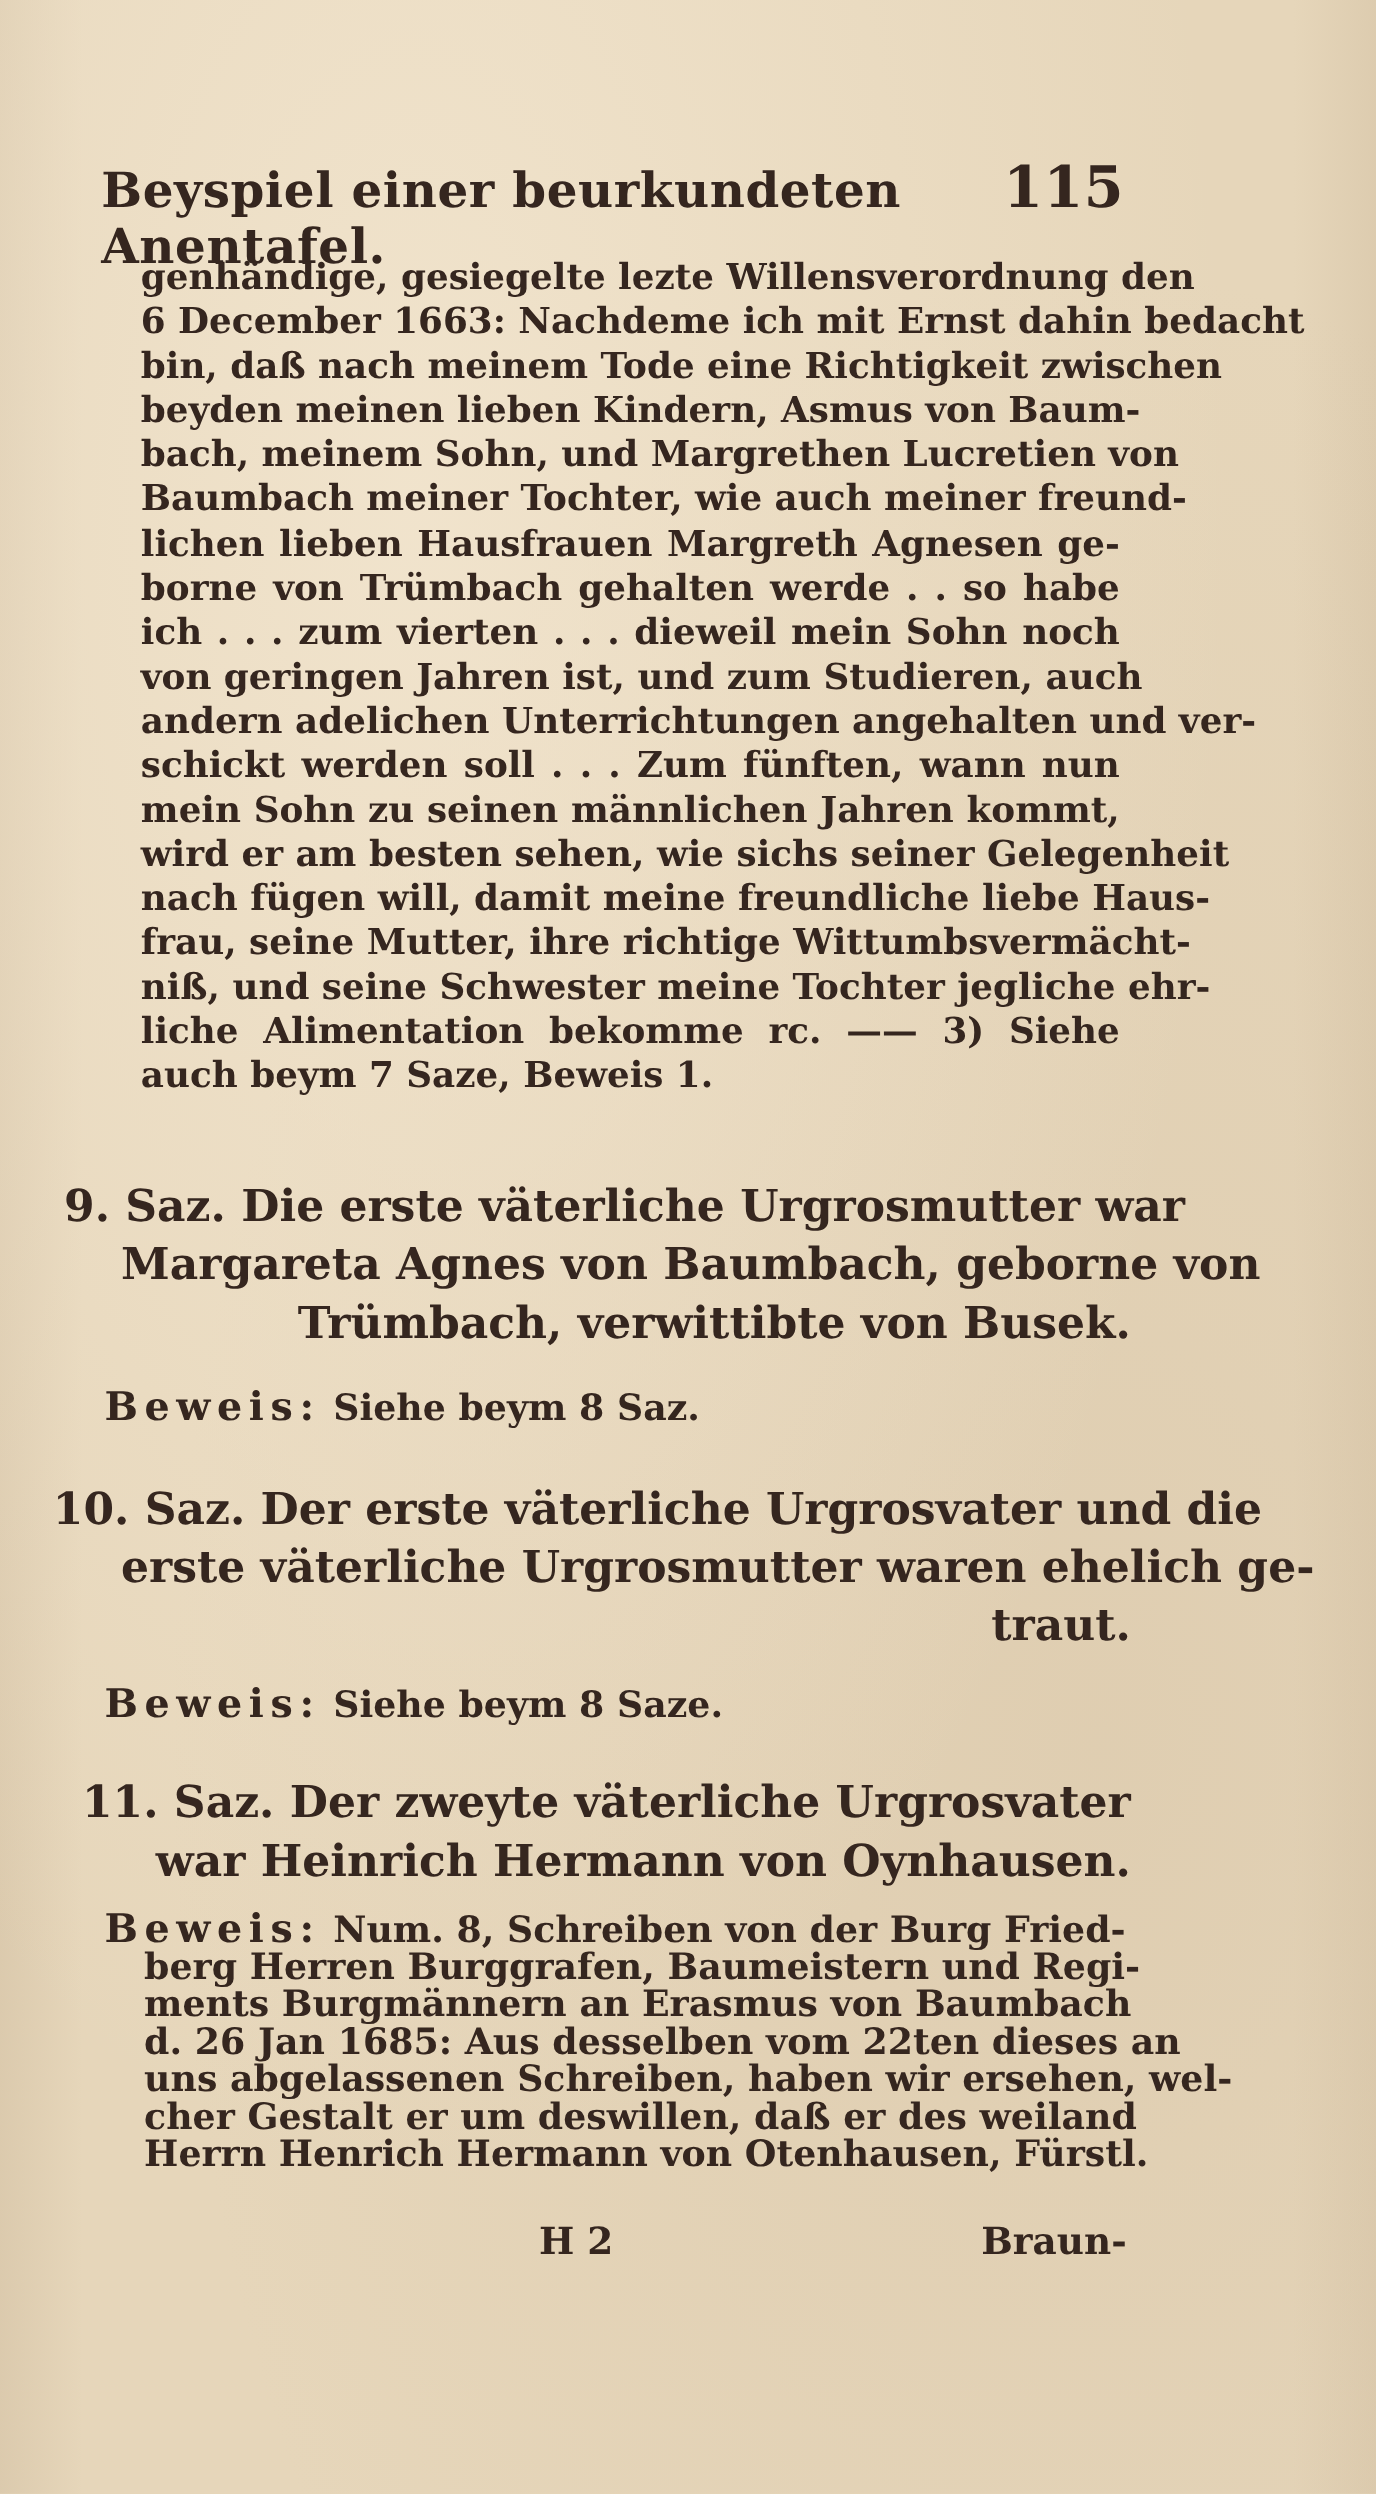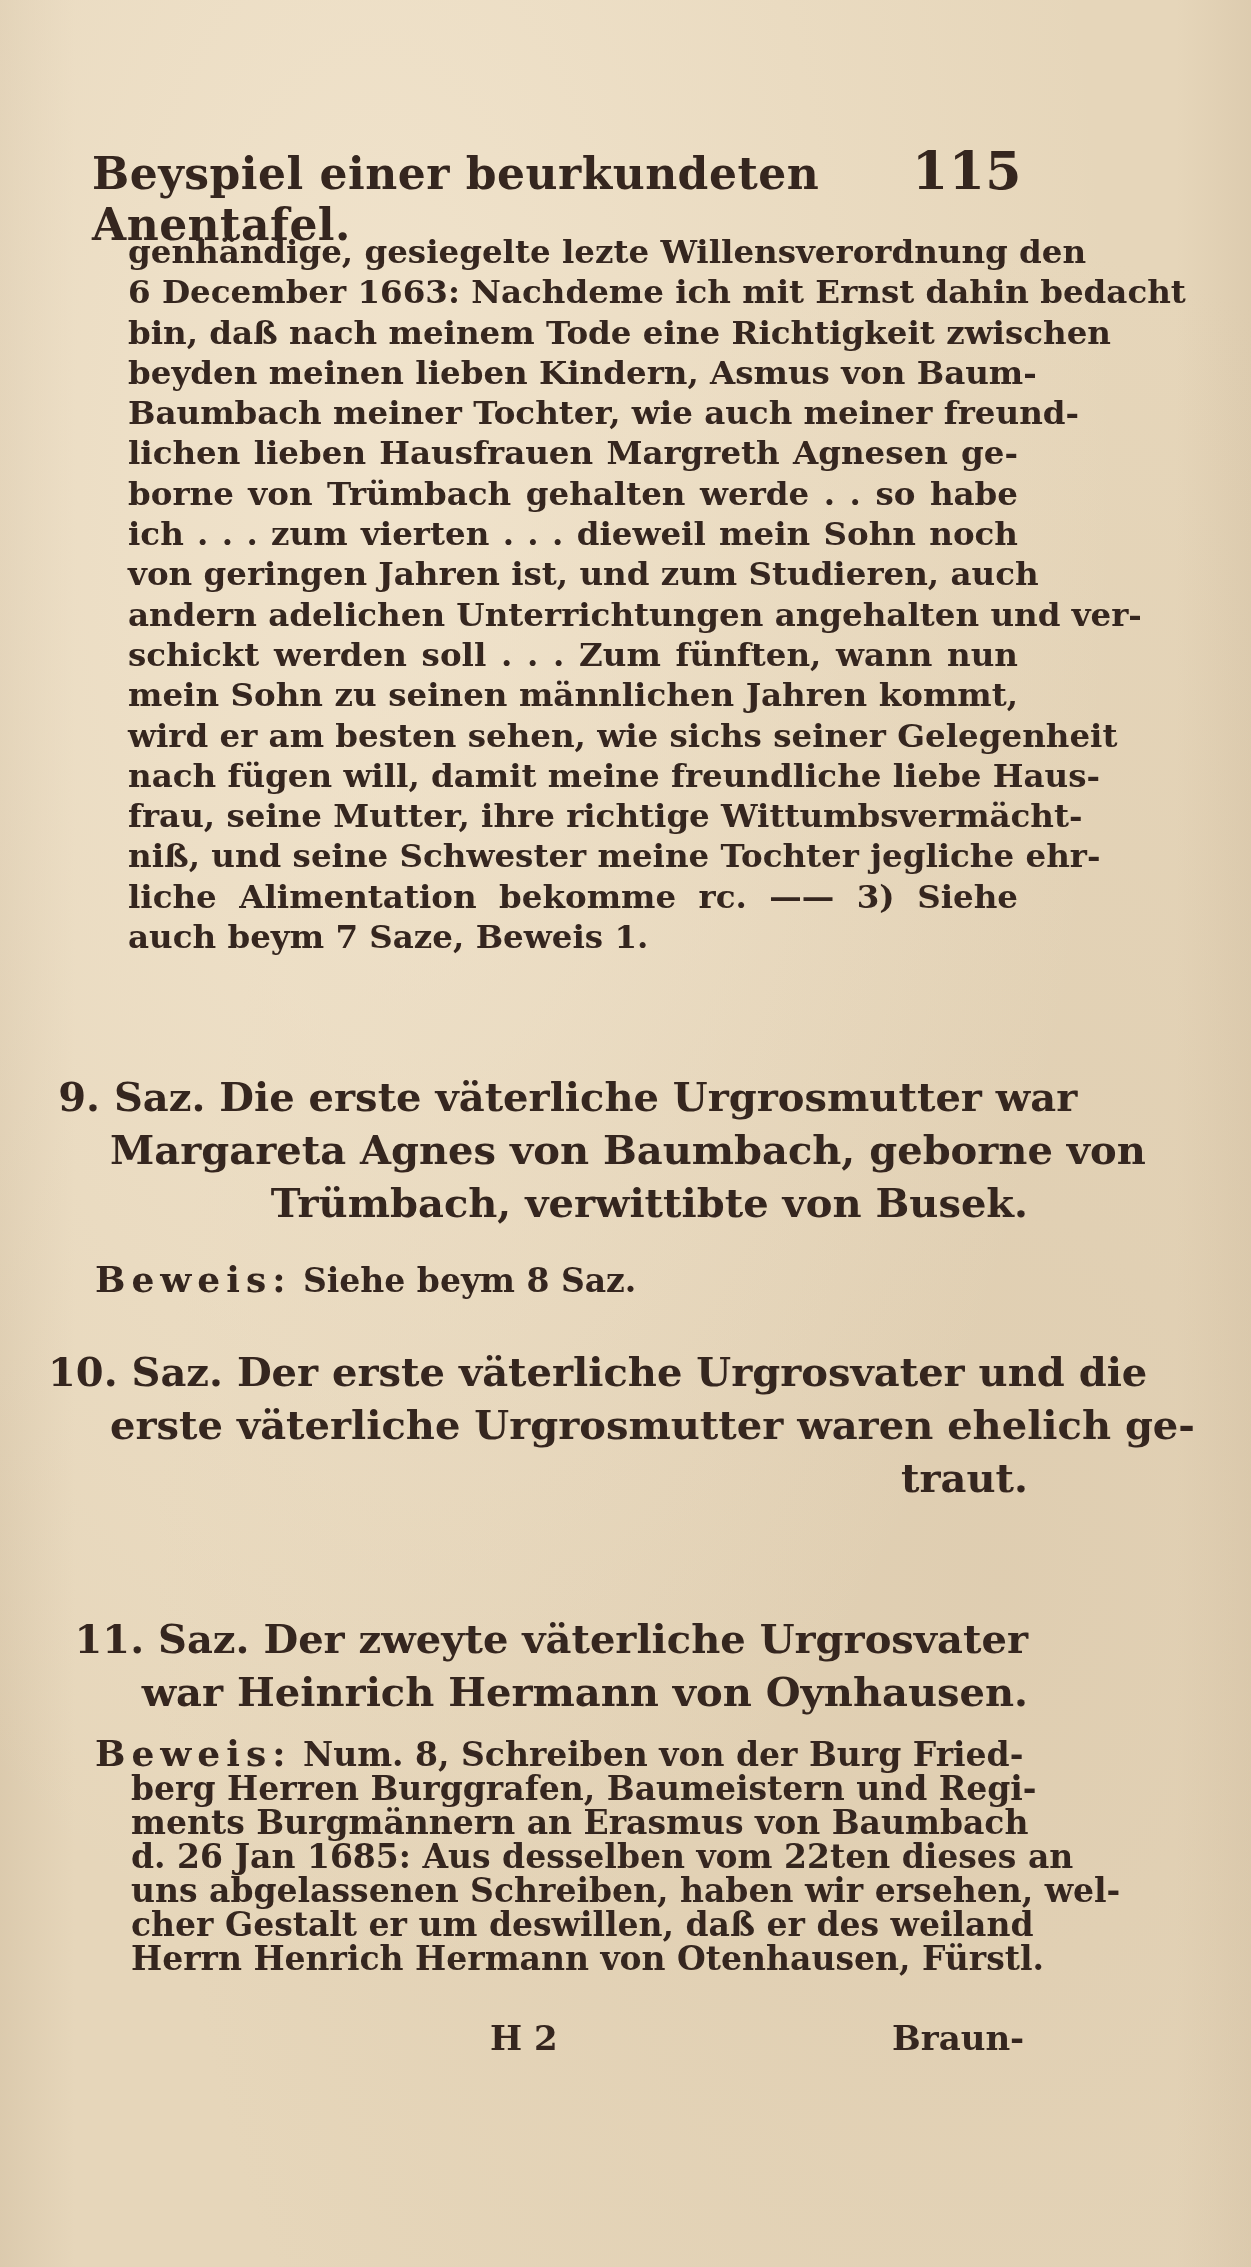--- a/index.html
+++ b/index.html
@@ -54,20 +54,21 @@
   <div class="header">
     <span>Beyspiel einer beurkundeten Anentafel.</span>
     <span class="pagenum">115</span>
   </div>
 
   <div class="block quote">
     <span class="ln">genhändige, gesiegelte lezte Willensverordnung den</span>
     <span class="ln">6 December 1663: Nachdeme ich mit Ernst dahin bedacht</span>
     <span class="ln">bin, daß nach meinem Tode eine Richtigkeit zwischen</span>
     <span class="ln">beyden meinen lieben Kindern, Asmus von Baum-</span>
+    <span class="ln">bach, meinem Sohn, und Margrethen Lucretien von</span>
     <span class="ln">Baumbach meiner Tochter, wie auch meiner freund-</span>
     <span class="ln">lichen lieben Hausfrauen Margreth Agnesen ge-</span>
     <span class="ln">borne von Trümbach gehalten werde . . so habe</span>
     <span class="ln">ich . . . zum vierten . . . dieweil mein Sohn noch</span>
     <span class="ln">von geringen Jahren ist, und zum Studieren, auch</span>
     <span class="ln">andern adelichen Unterrichtungen angehalten und ver-</span>
     <span class="ln">schickt werden soll . . . Zum fünften, wann nun</span>
     <span class="ln">mein Sohn zu seinen männlichen Jahren kommt,</span>
     <span class="ln">wird er am besten sehen, wie sichs seiner Gelegenheit</span>
     <span class="ln">nach fügen will, damit meine freundliche liebe Haus-</span>
@@ -95,20 +96,26 @@
 
   <div class="block prop" style="left:48px; top:1345px; width:980px;">
     <span class="ln">
       <span class="num">10.</span>
       <span>Saz.</span>
       <span>Der erste väterliche Urgrosvater und die</span>
     </span>
     <span class="ln indent">erste väterliche Urgrosmutter waren ehelich ge-</span>
     <span class="ln indent">traut.</span>
   </div>
+  <div class="block beweis" style="left:95px; top:1532px; width:930px;">
+    <span class="ln">
+      <span class="kw">Beweis:</span>
+      <span>Siehe beym 8 Saze.</span>
+    </span>
+  </div>
 
   <div class="block prop" style="left:48px; top:1612px; width:980px;">
     <span class="ln">
       <span class="num">11.</span>
       <span>Saz.</span>
       <span>Der zweyte väterliche Urgrosvater</span>
     </span>
     <span class="ln indent">war Heinrich Hermann von Oynhausen.</span>
   </div>
   <div class="block beweis" style="left:95px; top:1736px; width:930px;">

